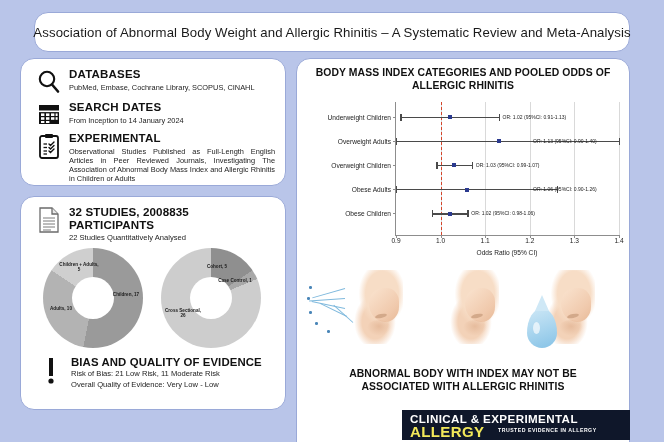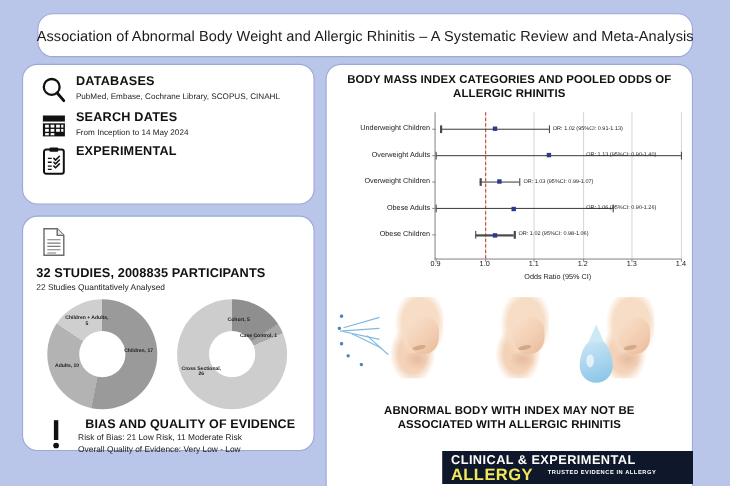--- a/index.html
+++ b/index.html
@@ -24,33 +24,33 @@
   
   #methods-card{left:20px;top:58px;width:266px;height:128px;padding:9px 10px 0 10px;}
   .m-row{display:flex;align-items:flex-start;margin-bottom:6px;}
   .m-icon{width:36px;flex:0 0 36px;display:flex;justify-content:center;padding-top:1px;}
   .m-body{flex:1;padding-left:2px;}
   .m-head{font-size:11.5px;font-weight:bold;color:#111;letter-spacing:.2px;line-height:13px;}
   .m-sub{font-size:7.4px;color:#222;line-height:9.3px;margin-top:1.5px;text-align:justify;}
 
   
   #results-card{left:20px;top:196px;width:266px;height:214px;padding:8px 10px 0 10px;}
-  #studies-row{display:flex;align-items:flex-start;flex-direction:column;}
+  #studies-row{display:flex;align-items:flex-start;}
   #studies-head{font-size:11.6px;font-weight:bold;color:#111;line-height:13px;letter-spacing:.1px;}
   #studies-sub{font-size:7.6px;color:#222;margin-top:2px;}
 
   .donuts{display:flex;justify-content:space-between;padding:4px 4px 0 4px;}
   .donut-wrap{position:relative;width:120px;height:104px;}
   .donut{position:absolute;left:8px;top:2px;width:100px;height:100px;border-radius:50%;}
   .donut::after{content:"";position:absolute;left:29px;top:29px;width:42px;height:42px;background:#fff;border-radius:50%;}
   .slice-label{position:absolute;font-size:4.6px;font-weight:bold;color:#1b1b1b;text-align:center;line-height:5.4px;z-index:3;}
 
   #bias-row{display:flex;align-items:flex-start;margin-top:6px;padding-left:2px;}
   #bias-icon{width:36px;flex:0 0 36px;display:flex;justify-content:center;}
-  #bias-head{font-size:11.4px;font-weight:bold;color:#111;letter-spacing:.1px;text-align:center;}
+  #bias-head{font-size:11.4px;font-weight:bold;color:#111;letter-spacing:.1px;}
   .bias-sub{font-size:7.6px;color:#222;line-height:10px;margin-top:1px;}
 
   
   #right-card{left:296px;top:58px;width:334px;height:432px;padding:8px 6px 0 6px;}
   #forest-title{font-size:10.4px;font-weight:bold;text-align:center;color:#111;line-height:12.5px;letter-spacing:.1px;}
 
   #forest{position:relative;width:322px;height:160px;margin-top:6px;}
   .plot-area{position:absolute;left:92px;top:4px;right:6px;bottom:22px;border-left:1px solid #8d8d8d;border-bottom:1px solid #8d8d8d;}
   .gridline{position:absolute;top:0;bottom:0;width:1px;background:#d9d9d9;}
   .refline{position:absolute;top:0;bottom:0;width:0;border-left:1.2px dashed #d4452a;}
@@ -132,21 +132,21 @@
             <rect x="9" y="15.2" width="3.4" height="2.6"></rect>
           <rect x="14" y="15.2" width="3.4" height="2.6"></rect>
             <rect x="18.6" y="15.2" width="2" height="2.6"></rect>
           <rect x="4" y="19" width="3.4" height="2"></rect>
             <rect x="9" y="19" width="3.4" height="2"></rect>
         </g>
       </svg>
     </div>
     <div class="m-body">
       <div class="m-head">SEARCH DATES</div>
-      <div class="m-sub">From Inception to 14 May 2024</div>
+      <div class="m-sub">From Inception to 14 January 2024</div>
     </div>
   </div>
 
   <div class="m-row">
     <div class="m-icon">
       <svg width="24" height="26" viewBox="0 0 24 26">
         <rect x="3" y="3" width="18" height="22" rx="2" fill="none" stroke="#111" stroke-width="1.8"></rect>
         <rect x="8" y="1" width="8" height="4" rx="1" fill="#111"></rect>
         <g stroke="#111" stroke-width="1.3">
           <line x1="6.5" y1="11" x2="10" y2="11"></line>
@@ -156,20 +156,21 @@
         </g>
         <g stroke="#111" stroke-width="1.4" fill="none" stroke-linecap="round">
           <polyline points="12,11 13.5,12.5 17,9"></polyline>
           <polyline points="12,14.5 13.5,16 17,12.5"></polyline>
           <polyline points="12,18 13.5,19.5 17,16"></polyline>
         </g>
       </svg>
     </div>
     <div class="m-body">
       <div class="m-head">EXPERIMENTAL</div>
+      <div class="m-sub">Observational Studies Published as Full-Length English Articles in Peer Reviewed Journals, Investigating The Association of Abnormal Body Mass Index and Allergic Rhinitis in Children or Adults</div>
     </div>
   </div>
 </div>
 
 <div class="card" id="results-card">
 
   <div id="studies-row">
     <div class="m-icon">
       <svg width="24" height="28" viewBox="0 0 24 28">
         <path d="M3 2 H15 L21 8 V26 H3 Z" fill="#fff" stroke="#6b6b6b" stroke-width="1.3"></path>

